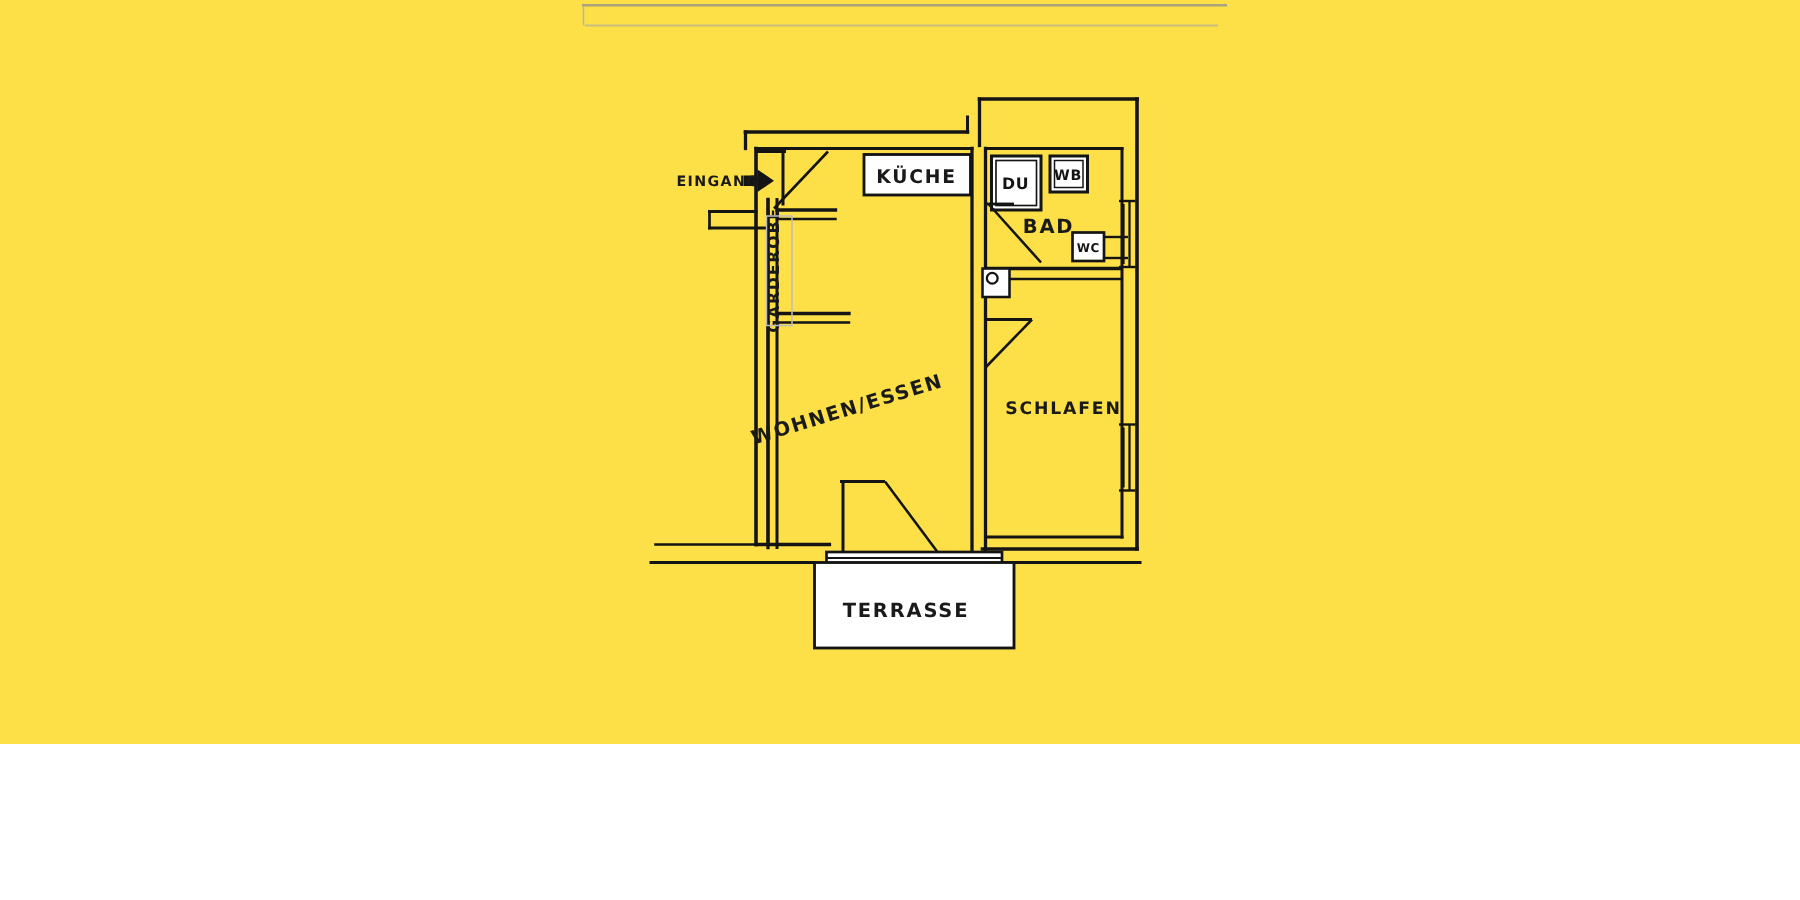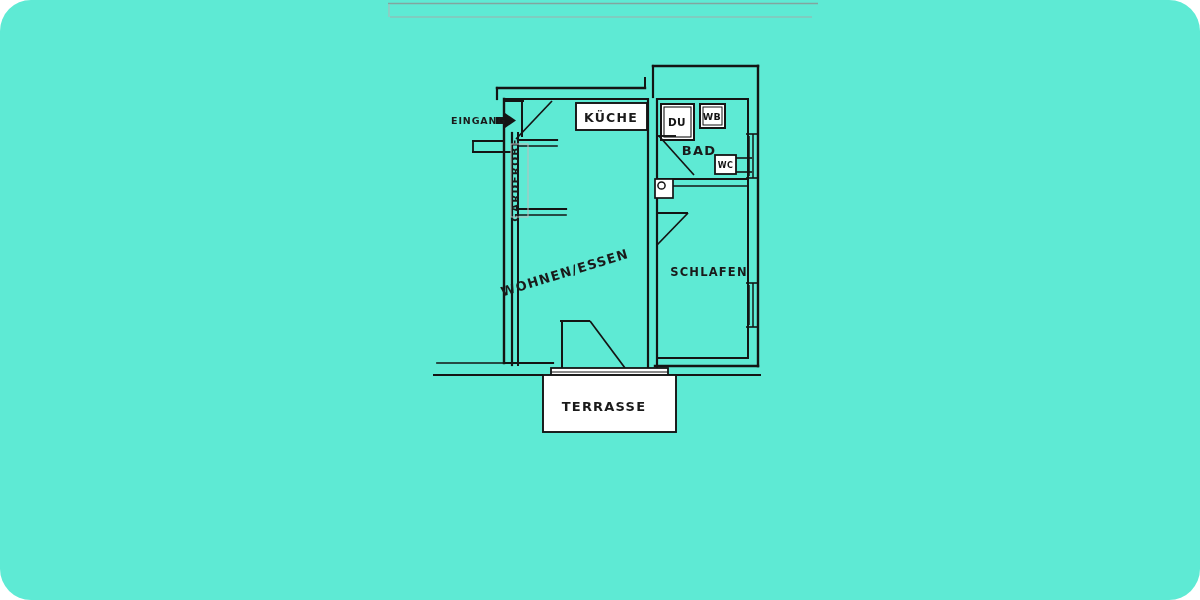--- a/index.html
+++ b/index.html
@@ -3,25 +3,24 @@
 <meta charset="utf-8">
 <style>
   html, body {
     margin: 0;
     padding: 0;
     background: #ffffff;
   }
   #page {
     position: relative;
     width: 1200px;
-    height: 600px;
-    background: #5eead4;
+    height: 496px;
+    background: #fde047;
     overflow: hidden;
     font-family: "DejaVu Sans", sans-serif;
-    border-radius: 31px;
   }
   #plan-svg {
     position: absolute;
     left: 0;
     top: 0;
     width: 1200px;
     height: 600px;
     display: block;
   }
   .room-label {

